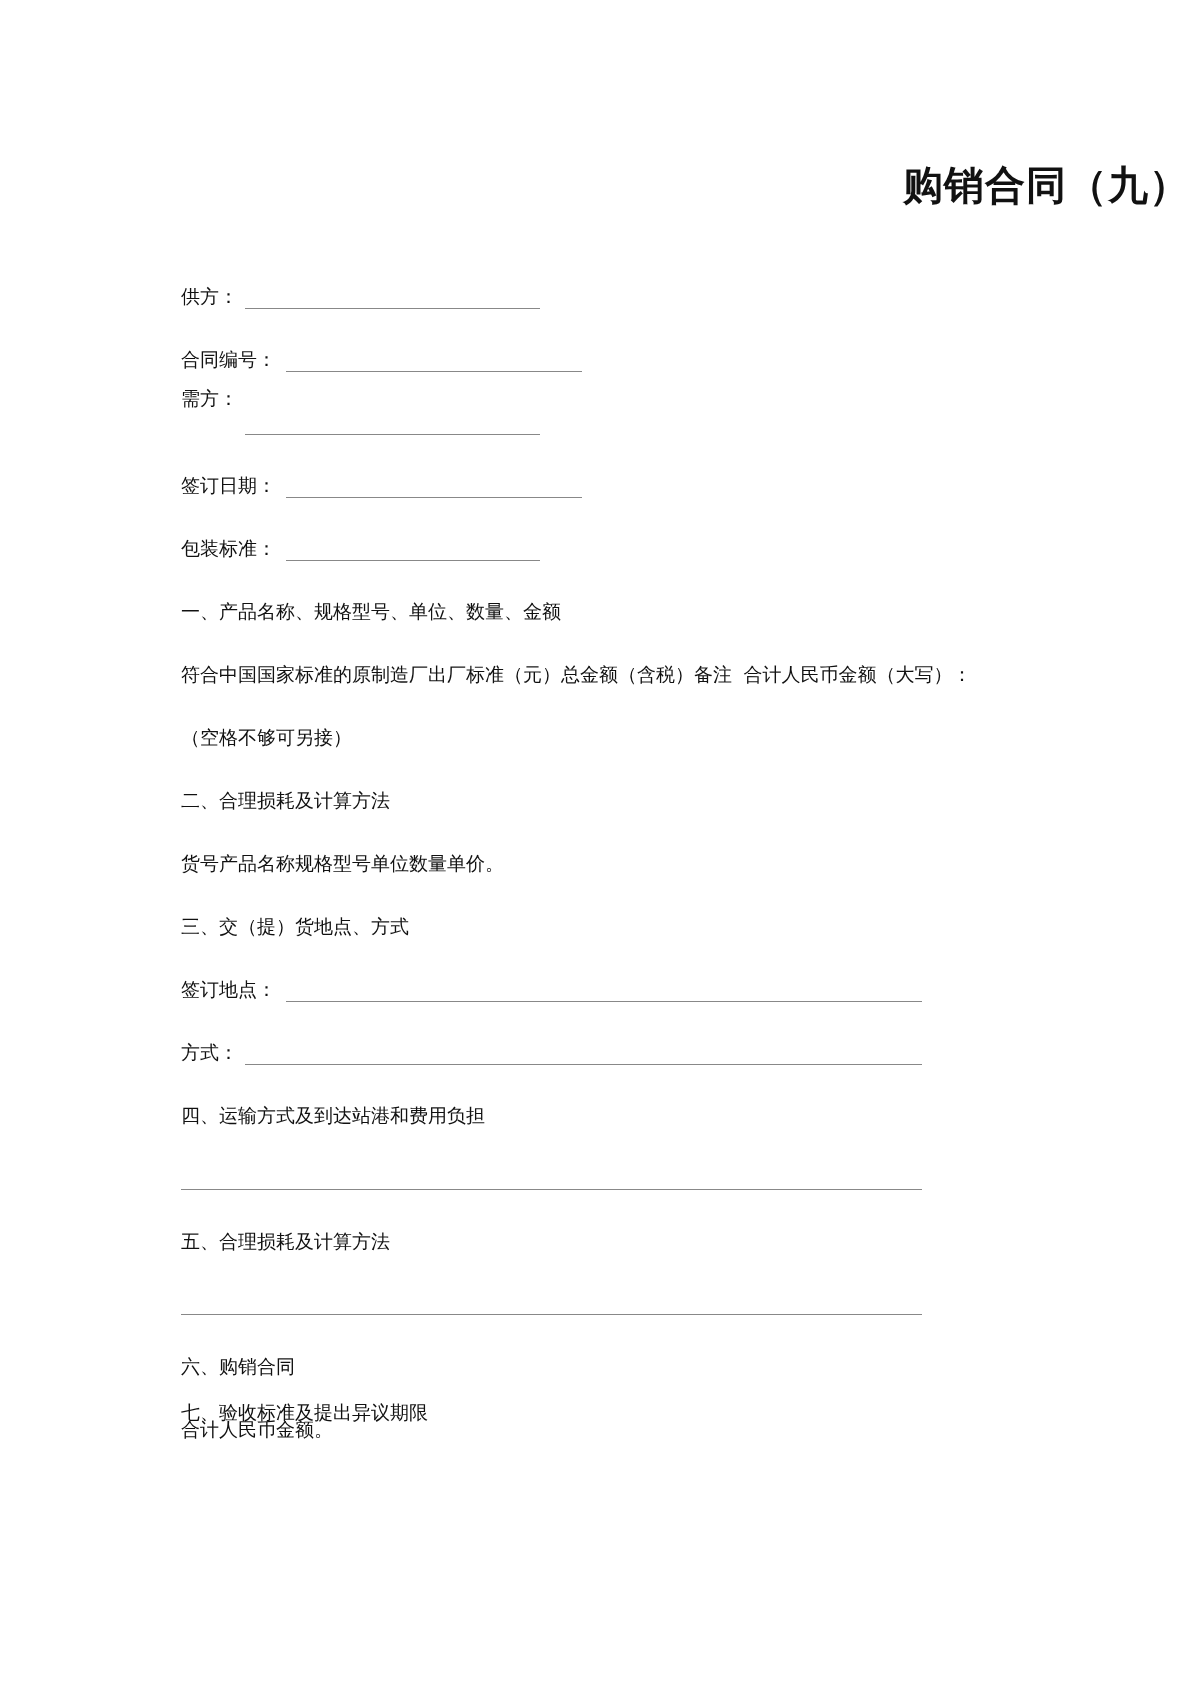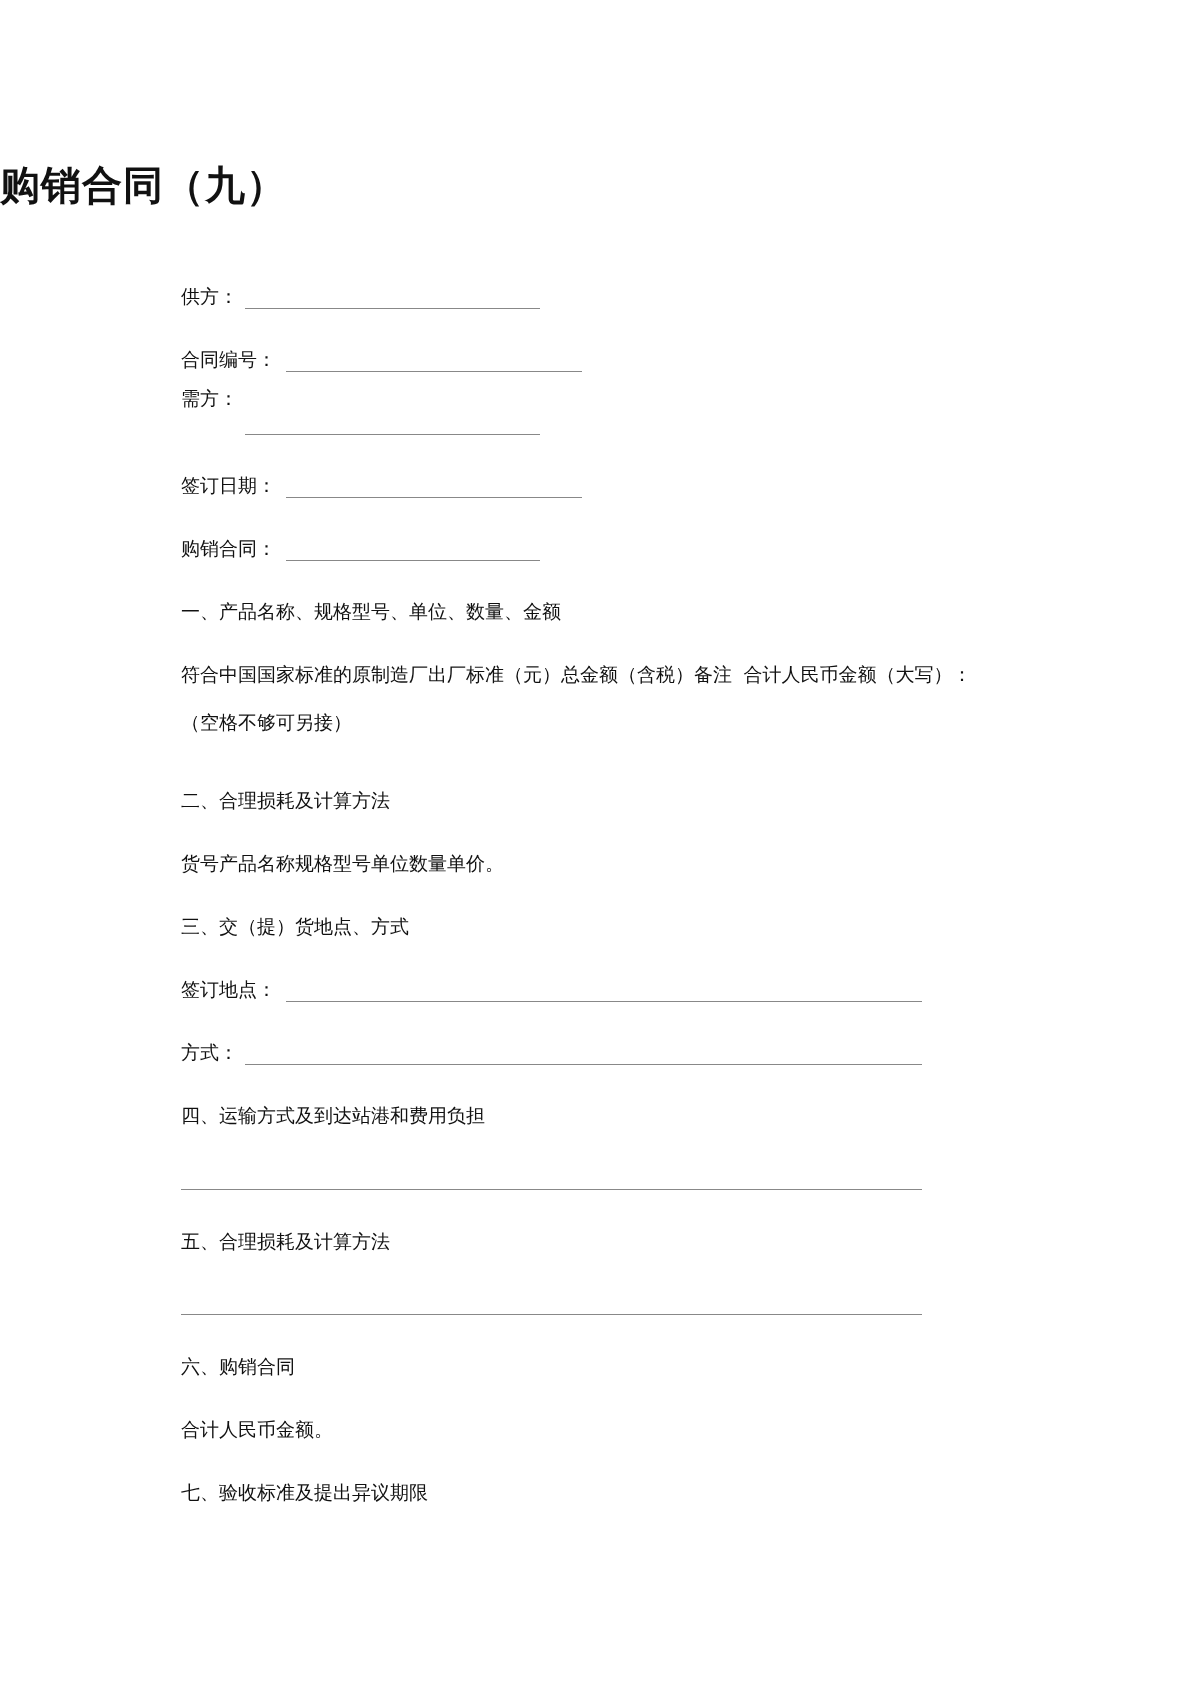--- a/index.html
+++ b/index.html
@@ -1,18 +1,18 @@
 <!DOCTYPE html>
 <html><head>
 <meta charset="utf-8">
 <style>
   html, body { margin:0; padding:0; background:#ffffff; }
   body { width:1190px; height:1683px; position:relative; overflow:hidden;
          font-family: "DejaVu Serif", "Liberation Serif", serif; color:#111; }
-  .title { position:absolute; left:0; width:1190px; top:160px; text-align:left;
+  .title { position:absolute; left:0; width:1190px; top:160px; text-align:right;
            font-size:40px; font-weight:bold; letter-spacing:1px; line-height:50px;
            font-family: "DejaVu Sans", "Liberation Sans", sans-serif; }
   .line { position:absolute; left:181px; font-size:19px; line-height:24px; white-space:nowrap;font-family:Liberation Mono, monospace; }
   .blank { position:absolute; height:0; border-bottom:1.5px solid #888; }
 </style>
 </head>
 <body>
 
 <div class="title">购销合同（九）</div>
 
@@ -21,38 +21,38 @@
 
 <div class="line" style="top:349px">合同编号：</div>
 <div class="blank" style="left:286px; width:296px; top:371px"></div>
 
 <div class="line" style="top:388px">需方：</div>
 <div class="blank" style="left:245px; width:295px; top:434px"></div>
 
 <div class="line" style="top:475px">签订日期：</div>
 <div class="blank" style="left:286px; width:296px; top:497px"></div>
 
-<div class="line" style="top:538px">购销合同：</div>
+<div class="line" style="top:538px">包装标准：</div>
 <div class="blank" style="left:286px; width:254px; top:560px"></div>
 
 <div class="line" style="top:601px">一、产品名称、规格型号、单位、数量、金额</div>
 <div class="line" style="top:664px">符合中国国家标准的原制造厂出厂标准（元）总金额（含税）备注  合计人民币金额（大写）：</div>
-<div class="line" style="top:712px">（空格不够可另接）</div>
+<div class="line" style="top:727px">（空格不够可另接）</div>
 
 <div class="line" style="top:790px">二、合理损耗及计算方法</div>
 <div class="line" style="top:853px">货号产品名称规格型号单位数量单价。</div>
 
 <div class="line" style="top:916px">三、交（提）货地点、方式</div>
 <div class="line" style="top:979px">签订地点：</div>
 <div class="blank" style="left:286px; width:636px; top:1001px"></div>
 <div class="line" style="top:1042px">方式：</div>
 <div class="blank" style="left:245px; width:677px; top:1064px"></div>
 
 <div class="line" style="top:1105px">四、运输方式及到达站港和费用负担</div>
 <div class="blank" style="left:181px; width:741px; top:1189px"></div>
 
 <div class="line" style="top:1231px">五、合理损耗及计算方法</div>
 <div class="blank" style="left:181px; width:741px; top:1314px"></div>
 
 <div class="line" style="top:1356px">六、购销合同</div>
 <div class="line" style="top:1419px">合计人民币金额。</div>
 
-<div class="line" style="top:1482px">七、验收标准及提出异议期限</div>
+<div class="line" style="top:1402px">七、验收标准及提出异议期限</div>
 
 </body></html>

